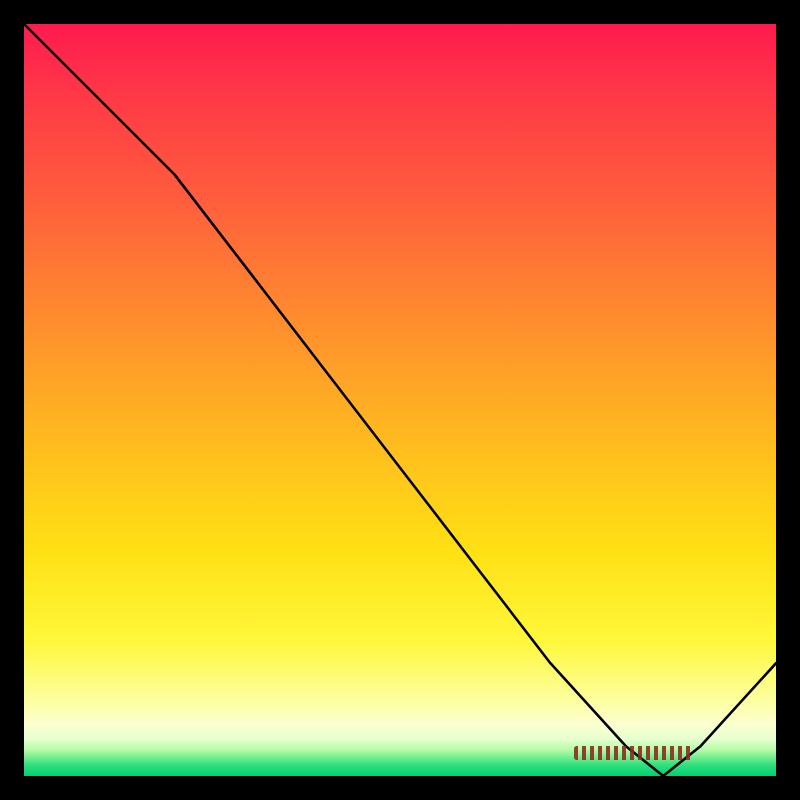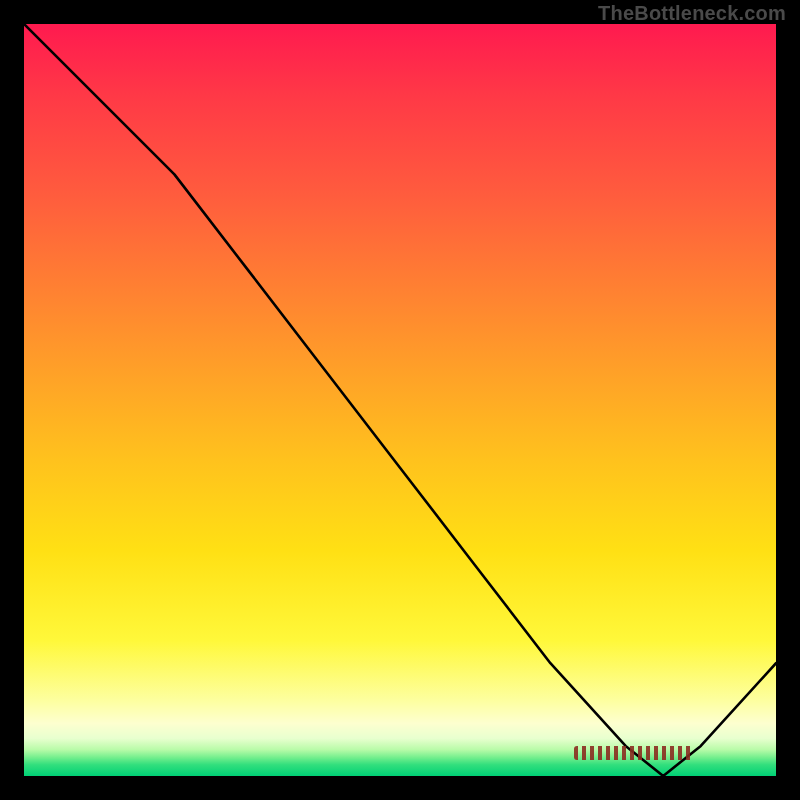--- a/index.html
+++ b/index.html
@@ -95,21 +95,20 @@
     );
     opacity: 0.9;
     border-radius: 3px;
   }
 </style>
 </head>
 <body>
 
 <div class="frame">
 
-  <div class="watermark">TheBottleneck.com</div>
 
   <div class="plot-outer">
     <div class="plot-area">
 
       <div class="gradient-bg"></div>
 
       <svg class="line-svg" viewBox="0 0 752 752" preserveAspectRatio="none">
         <path d="M0.00 0.00 L60.16 60.16 L150.40 150.40 L225.60 248.16 L300.80 345.92 L376.00 443.68 L451.20 541.44 L526.40 639.20 L601.60 721.92 L639.20 752.00 L676.80 721.92 L752.00 639.20" fill="none" stroke="#000" stroke-width="2.6" stroke-linejoin="round" stroke-linecap="round"></path>
       </svg>
 

